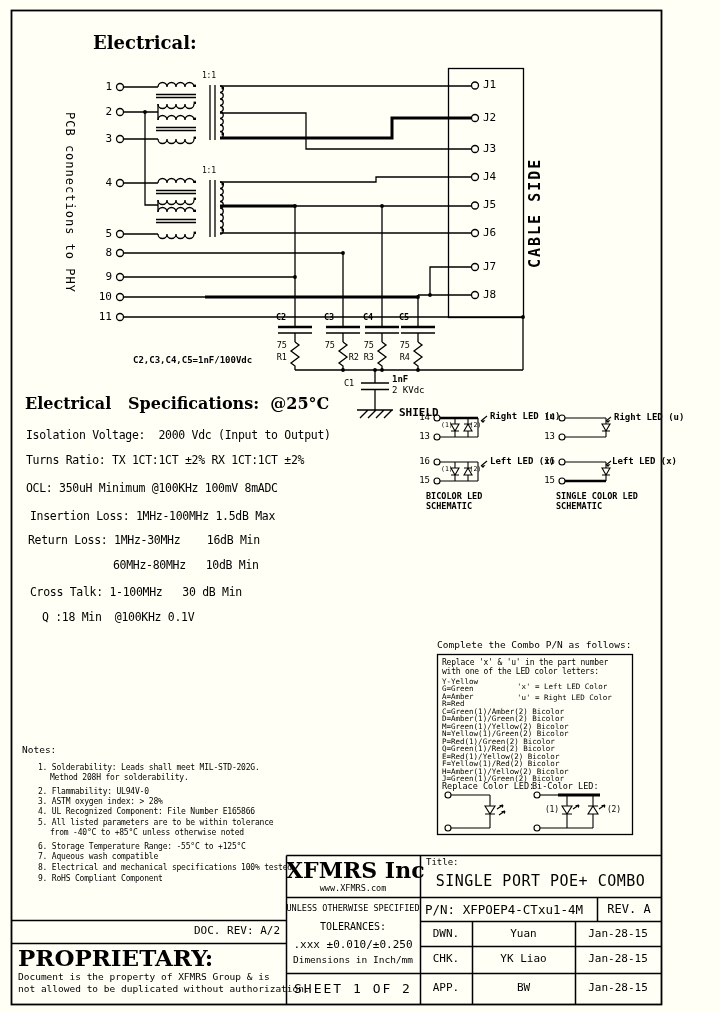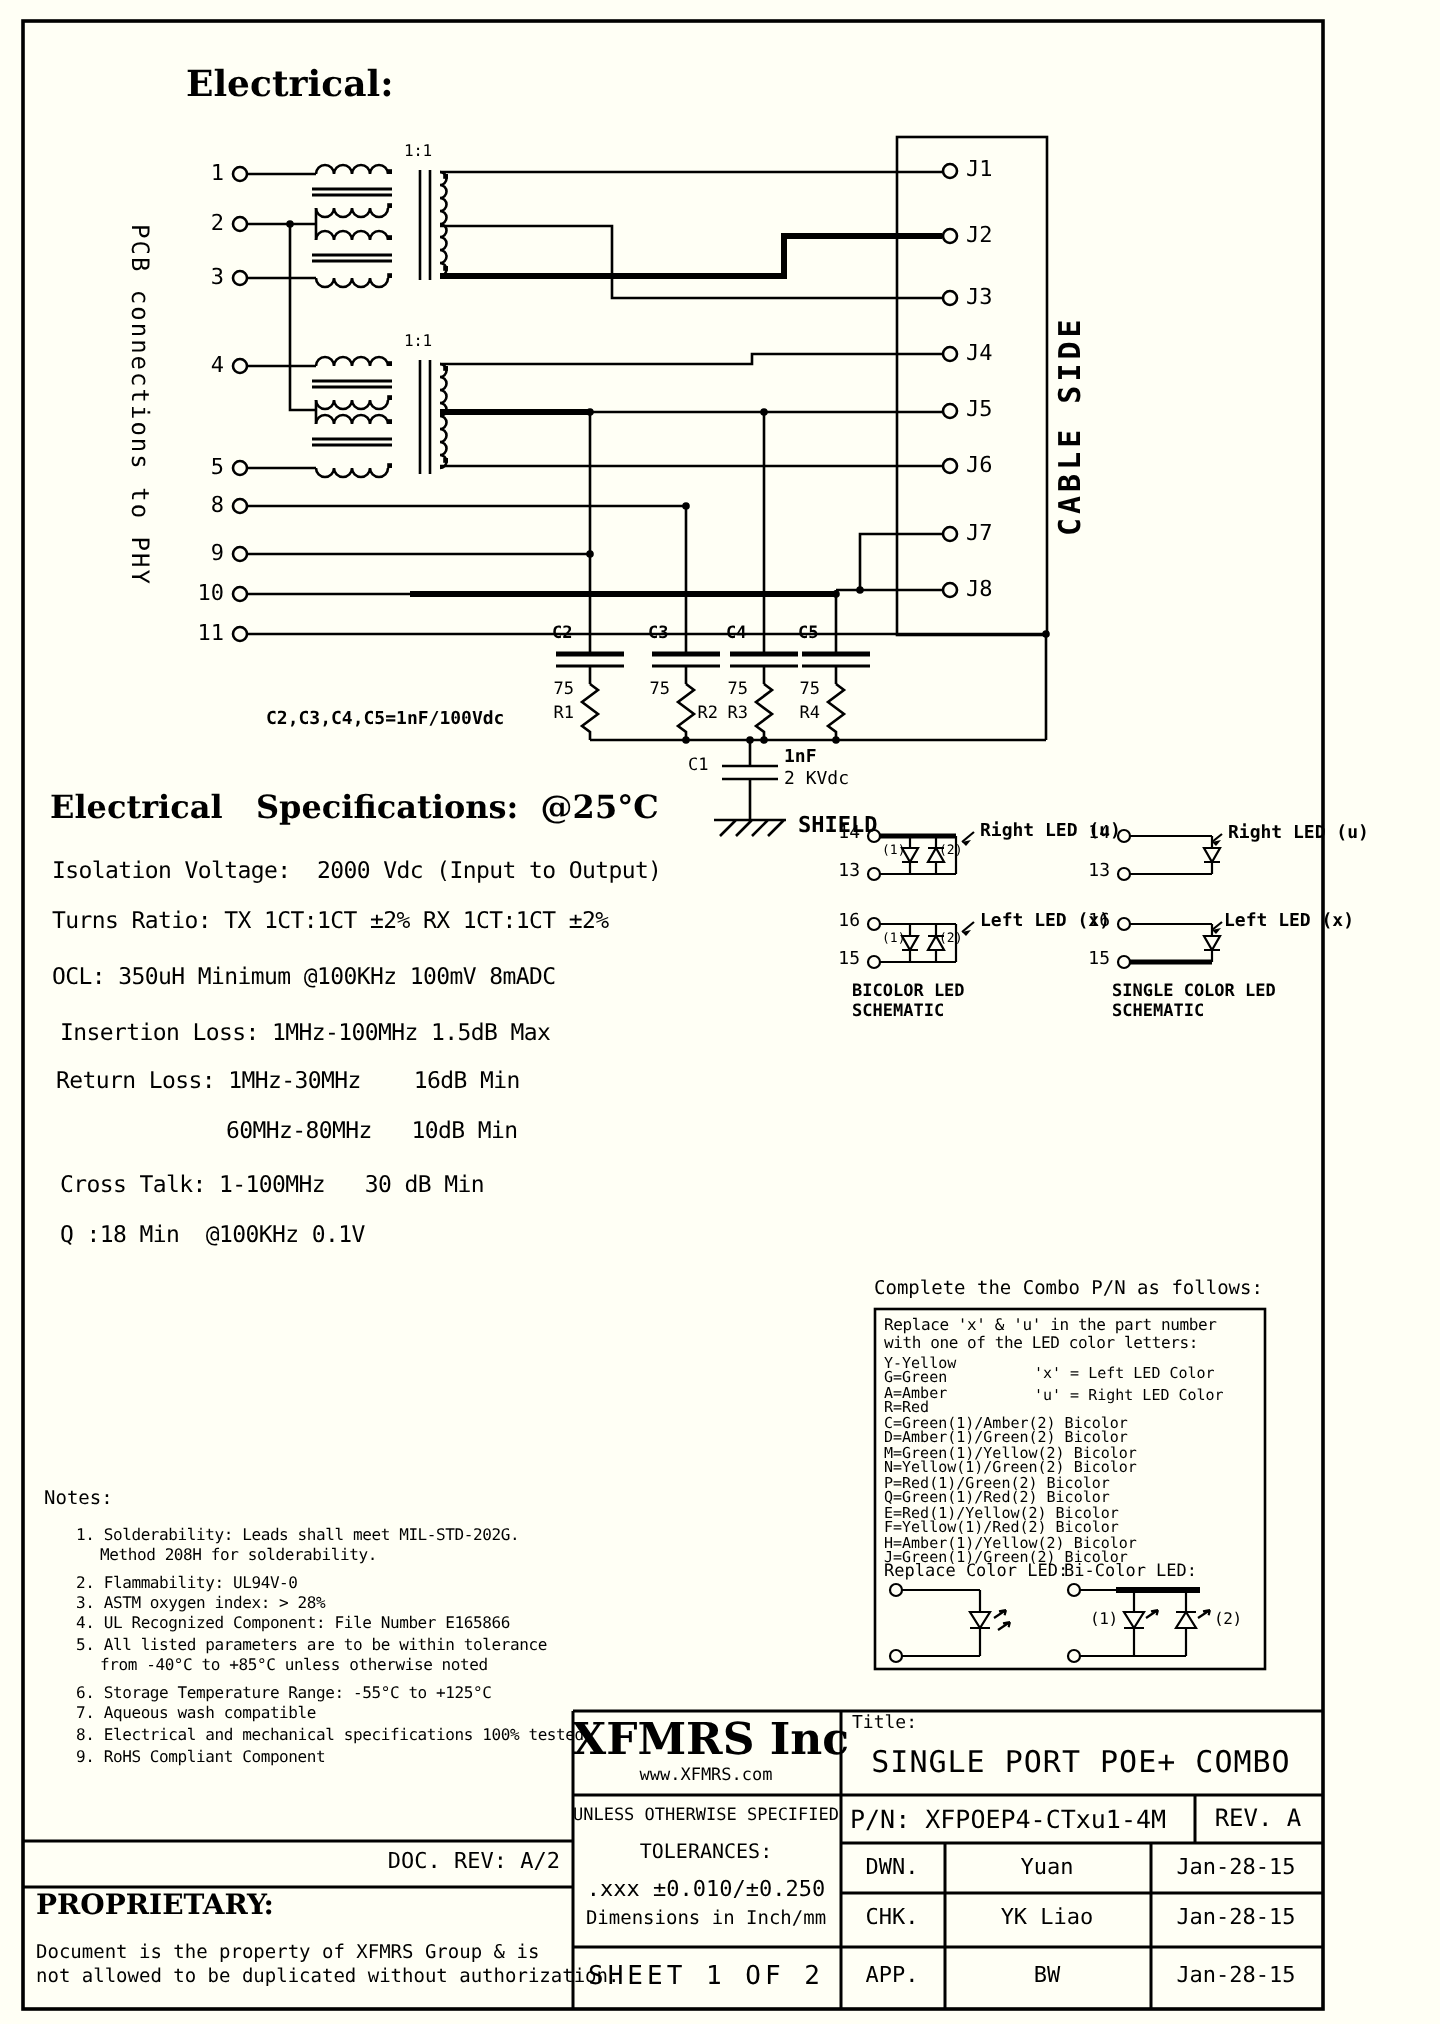--- a/index.html
+++ b/index.html
@@ -8,21 +8,21 @@
   .lbl{position:absolute;white-space:pre;line-height:1.05;color:#000;}
   .m{font-family:"DejaVu Sans Mono",monospace;}
   .serif{font-family:"DejaVu Serif",serif;}
   .b{font-weight:bold;}
   .ctr{text-align:center;}
   .rt{text-align:right;}
   .s65{font-size:6.5px;} .s75{font-size:7.5px;} .s8{font-size:8px;letter-spacing:-0.2px;}
   .s85{font-size:8.5px;} .s9{font-size:9px;} .s95{font-size:9.5px;} .s10{font-size:10px;}
   .s11{font-size:11px;} .s115{font-size:11.5px;letter-spacing:-0.3px;} .s12{font-size:12px;}
   .s125{font-size:12.5px;} .s13{font-size:13px;} .s15{font-size:15px;} .s16{font-size:16px;}
-  .s18{font-size:18px;} .s21{font-size:14px;} .s22{font-size:22px;}
+  .s18{font-size:18px;} .s21{font-size:23px;} .s22{font-size:22px;}
   svg{position:absolute;left:0;top:0;}
   .vert-l{transform:rotate(90deg);transform-origin:0 0;}
   .vert-r{transform:rotate(-90deg);transform-origin:0 0;}
 </style>
 </head>
 <body>
 
 <div id="page">
 
   <svg width="720" height="1012" viewBox="0 0 720 1012">
@@ -248,21 +248,21 @@
   <div class="lbl m b s11" style="left:399px;top:407px;">SHIELD</div>
 
   <div class="lbl serif b s16" style="left:25px;top:396px;">Electrical   Specifications:  @25°C</div>
   <div class="lbl m s115" style="left:26px;top:429px;">Isolation Voltage:  2000 Vdc (Input to Output)</div>
   <div class="lbl m s115" style="left:26px;top:454px;">Turns Ratio: TX 1CT:1CT ±2% RX 1CT:1CT ±2%</div>
   <div class="lbl m s115" style="left:26px;top:482px;">OCL: 350uH Minimum @100KHz 100mV 8mADC</div>
   <div class="lbl m s115" style="left:30px;top:510px;">Insertion Loss: 1MHz-100MHz 1.5dB Max</div>
   <div class="lbl m s115" style="left:28px;top:534px;">Return Loss: 1MHz-30MHz    16dB Min</div>
   <div class="lbl m s115" style="left:113px;top:559px;">60MHz-80MHz   10dB Min</div>
   <div class="lbl m s115" style="left:30px;top:586px;">Cross Talk: 1-100MHz   30 dB Min</div>
-  <div class="lbl m s115" style="left:30px;top:611px;">Q :18 Min  @100KHz 0.1V</div>
+  <div class="lbl m s115" style="left:42px;top:611px;">Q :18 Min  @100KHz 0.1V</div>
 
   <div class="lbl m s9 rt" style="left:416px;top:413px;width:14px;">14</div>
   <div class="lbl m s9 rt" style="left:416px;top:432px;width:14px;">13</div>
   <div class="lbl m s9 rt" style="left:416px;top:457px;width:14px;">16</div>
   <div class="lbl m s9 rt" style="left:416px;top:476px;width:14px;">15</div>
   <div class="lbl m s65" style="left:441px;top:422px;">(1)</div>
   <div class="lbl m s65" style="left:469.5px;top:422px;">(2)</div>
   <div class="lbl m s65" style="left:441px;top:466px;">(1)</div>
   <div class="lbl m s65" style="left:469.5px;top:466px;">(2)</div>
   <div class="lbl m b s9" style="left:490px;top:412px;">Right LED (u)</div>

